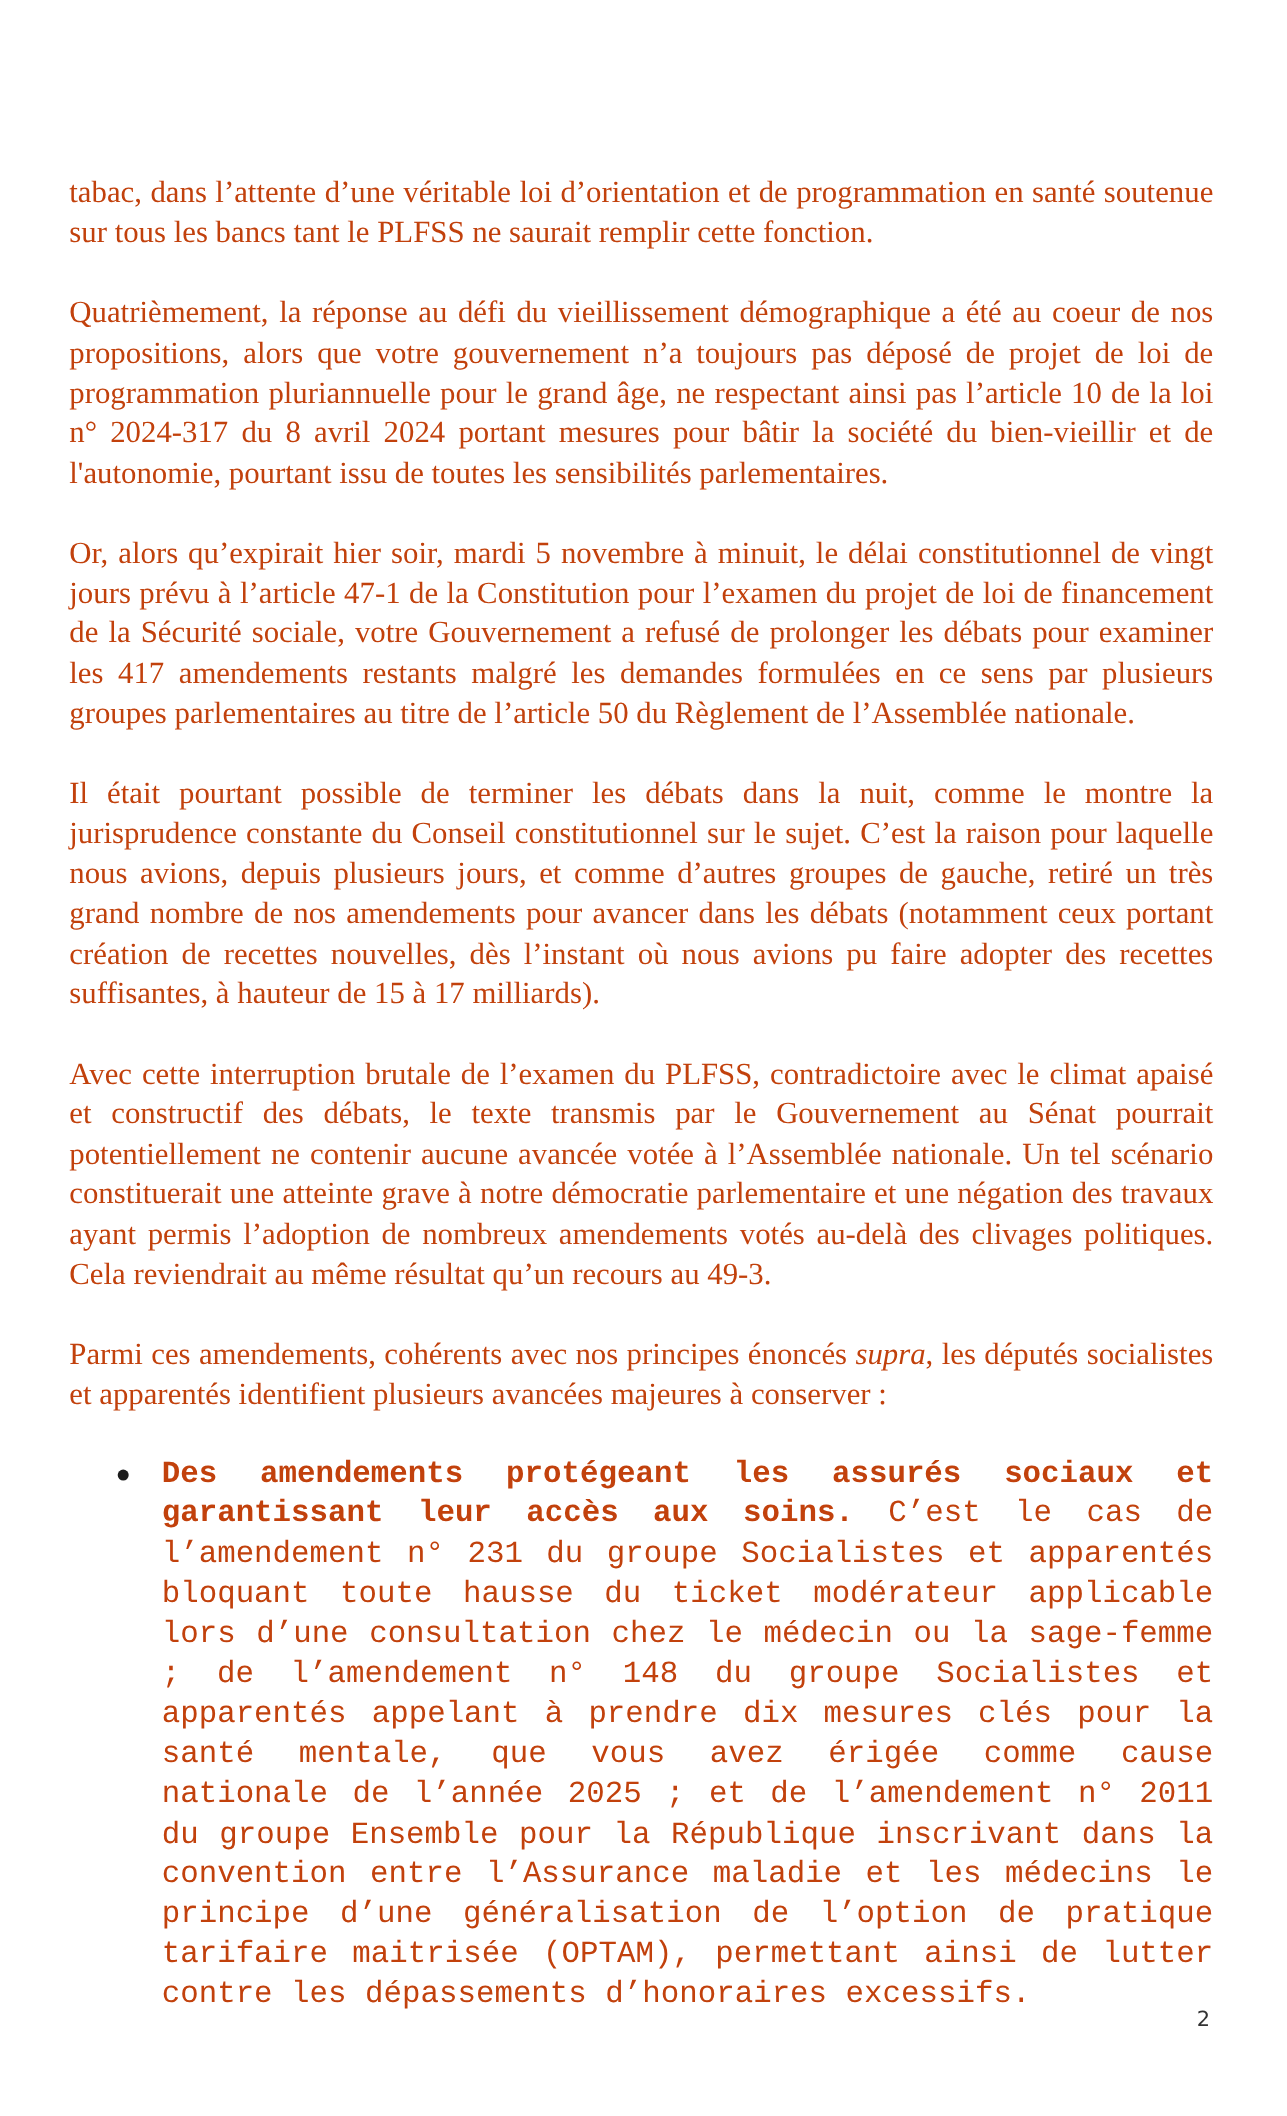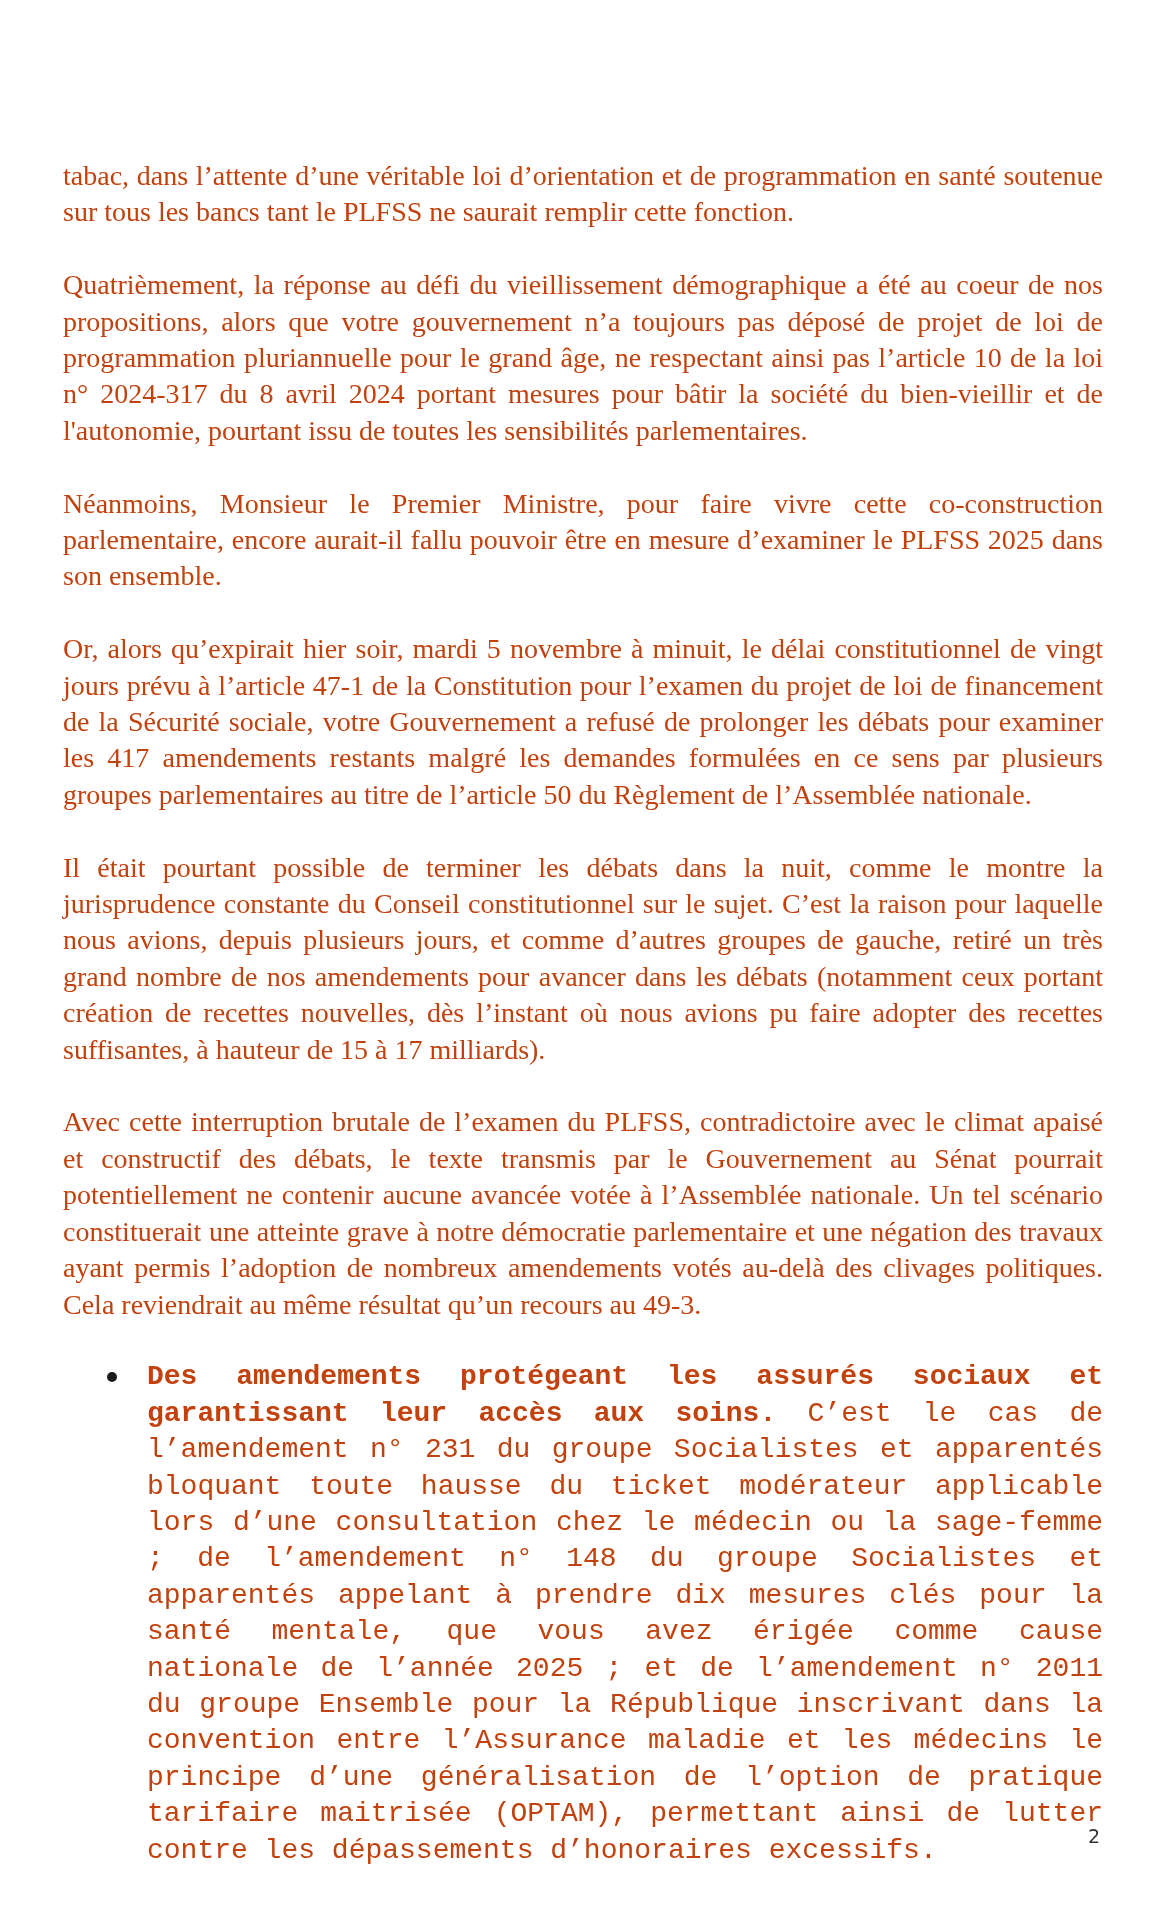--- a/index.html
+++ b/index.html
@@ -46,24 +46,24 @@
     font-size: 19px;
     color: #333333;
   }
 </style>
 </head>
 <body>
 
 <div class="page">
   <p class="para">tabac, dans l’attente d’une véritable loi d’orientation et de programmation en santé soutenue sur tous les bancs tant le PLFSS ne saurait remplir cette fonction.</p>
   <p class="para">Quatrièmement, la réponse au défi du vieillissement démographique a été au coeur de nos propositions, alors que votre gouvernement n’a toujours pas déposé de projet de loi de programmation pluriannuelle pour le grand âge, ne respectant ainsi pas l’article 10 de la loi n° 2024-317 du 8 avril 2024 portant mesures pour bâtir la société du bien-vieillir et de l'autonomie, pourtant issu de toutes les sensibilités parlementaires.</p>
-  <p class="para">Néanmoins, Monsieur le Premier Ministre, pour faire vivre cette co-construction parlementaire, encore aurait-il fallu pouvoir être en mesure d’examiner le PLFSS 2025 dans son ensemble.</p>
   <p class="para">Or, alors qu’expirait hier soir, mardi 5 novembre à minuit, le délai constitutionnel de vingt jours prévu à l’article 47-1 de la Constitution pour l’examen du projet de loi de financement de la Sécurité sociale, votre Gouvernement a refusé de prolonger les débats pour examiner les 417 amendements restants malgré les demandes formulées en ce sens par plusieurs groupes parlementaires au titre de l’article 50 du Règlement de l’Assemblée nationale.</p>
   <p class="para">Il était pourtant possible de terminer les débats dans la nuit, comme le montre la jurisprudence constante du Conseil constitutionnel sur le sujet. C’est la raison pour laquelle nous avions, depuis plusieurs jours, et comme d’autres groupes de gauche, retiré un très grand nombre de nos amendements pour avancer dans les débats (notamment ceux portant création de recettes nouvelles, dès l’instant où nous avions pu faire adopter des recettes suffisantes, à hauteur de 15 à 17 milliards).</p>
   <p class="para">Avec cette interruption brutale de l’examen du PLFSS, contradictoire avec le climat apaisé et constructif des débats, le texte transmis par le Gouvernement au Sénat pourrait potentiellement ne contenir aucune avancée votée à l’Assemblée nationale. Un tel scénario constituerait une atteinte grave à notre démocratie parlementaire et une négation des travaux ayant permis l’adoption de nombreux amendements votés au-delà des clivages politiques. Cela reviendrait au même résultat qu’un recours au 49-3.</p>
+  <p class="para"><span>Parmi ces amendements, cohérents avec nos principes énoncés </span><span class="italic">supra</span><span>, les députés socialistes et apparentés identifient plusieurs avancées majeures à conserver :</span></p>
   <ul class="bullet-list">
     <li class="bullet-item">
       <span class="bullet-dot"></span>
       <span class="bold">Des amendements protégeant les assurés sociaux et garantissant leur accès aux soins.</span><span> C’est le cas de l’amendement  n° 231 du groupe Socialistes et apparentés bloquant toute hausse du ticket modérateur applicable lors d’une consultation chez le médecin ou la sage-femme ; de l’amendement n° 148 du groupe Socialistes et apparentés appelant à prendre dix mesures clés pour la santé mentale, que vous avez érigée comme cause nationale de l’année 2025 ; et de l’amendement n° 2011 du groupe Ensemble pour la République inscrivant dans la convention entre l’Assurance maladie et les médecins le principe d’une généralisation de l’option de pratique tarifaire maitrisée (OPTAM), permettant ainsi de lutter contre les dépassements d’honoraires excessifs.</span>
     </li>
   </ul>
 </div>
 
 <div class="page-number">2</div>
 

